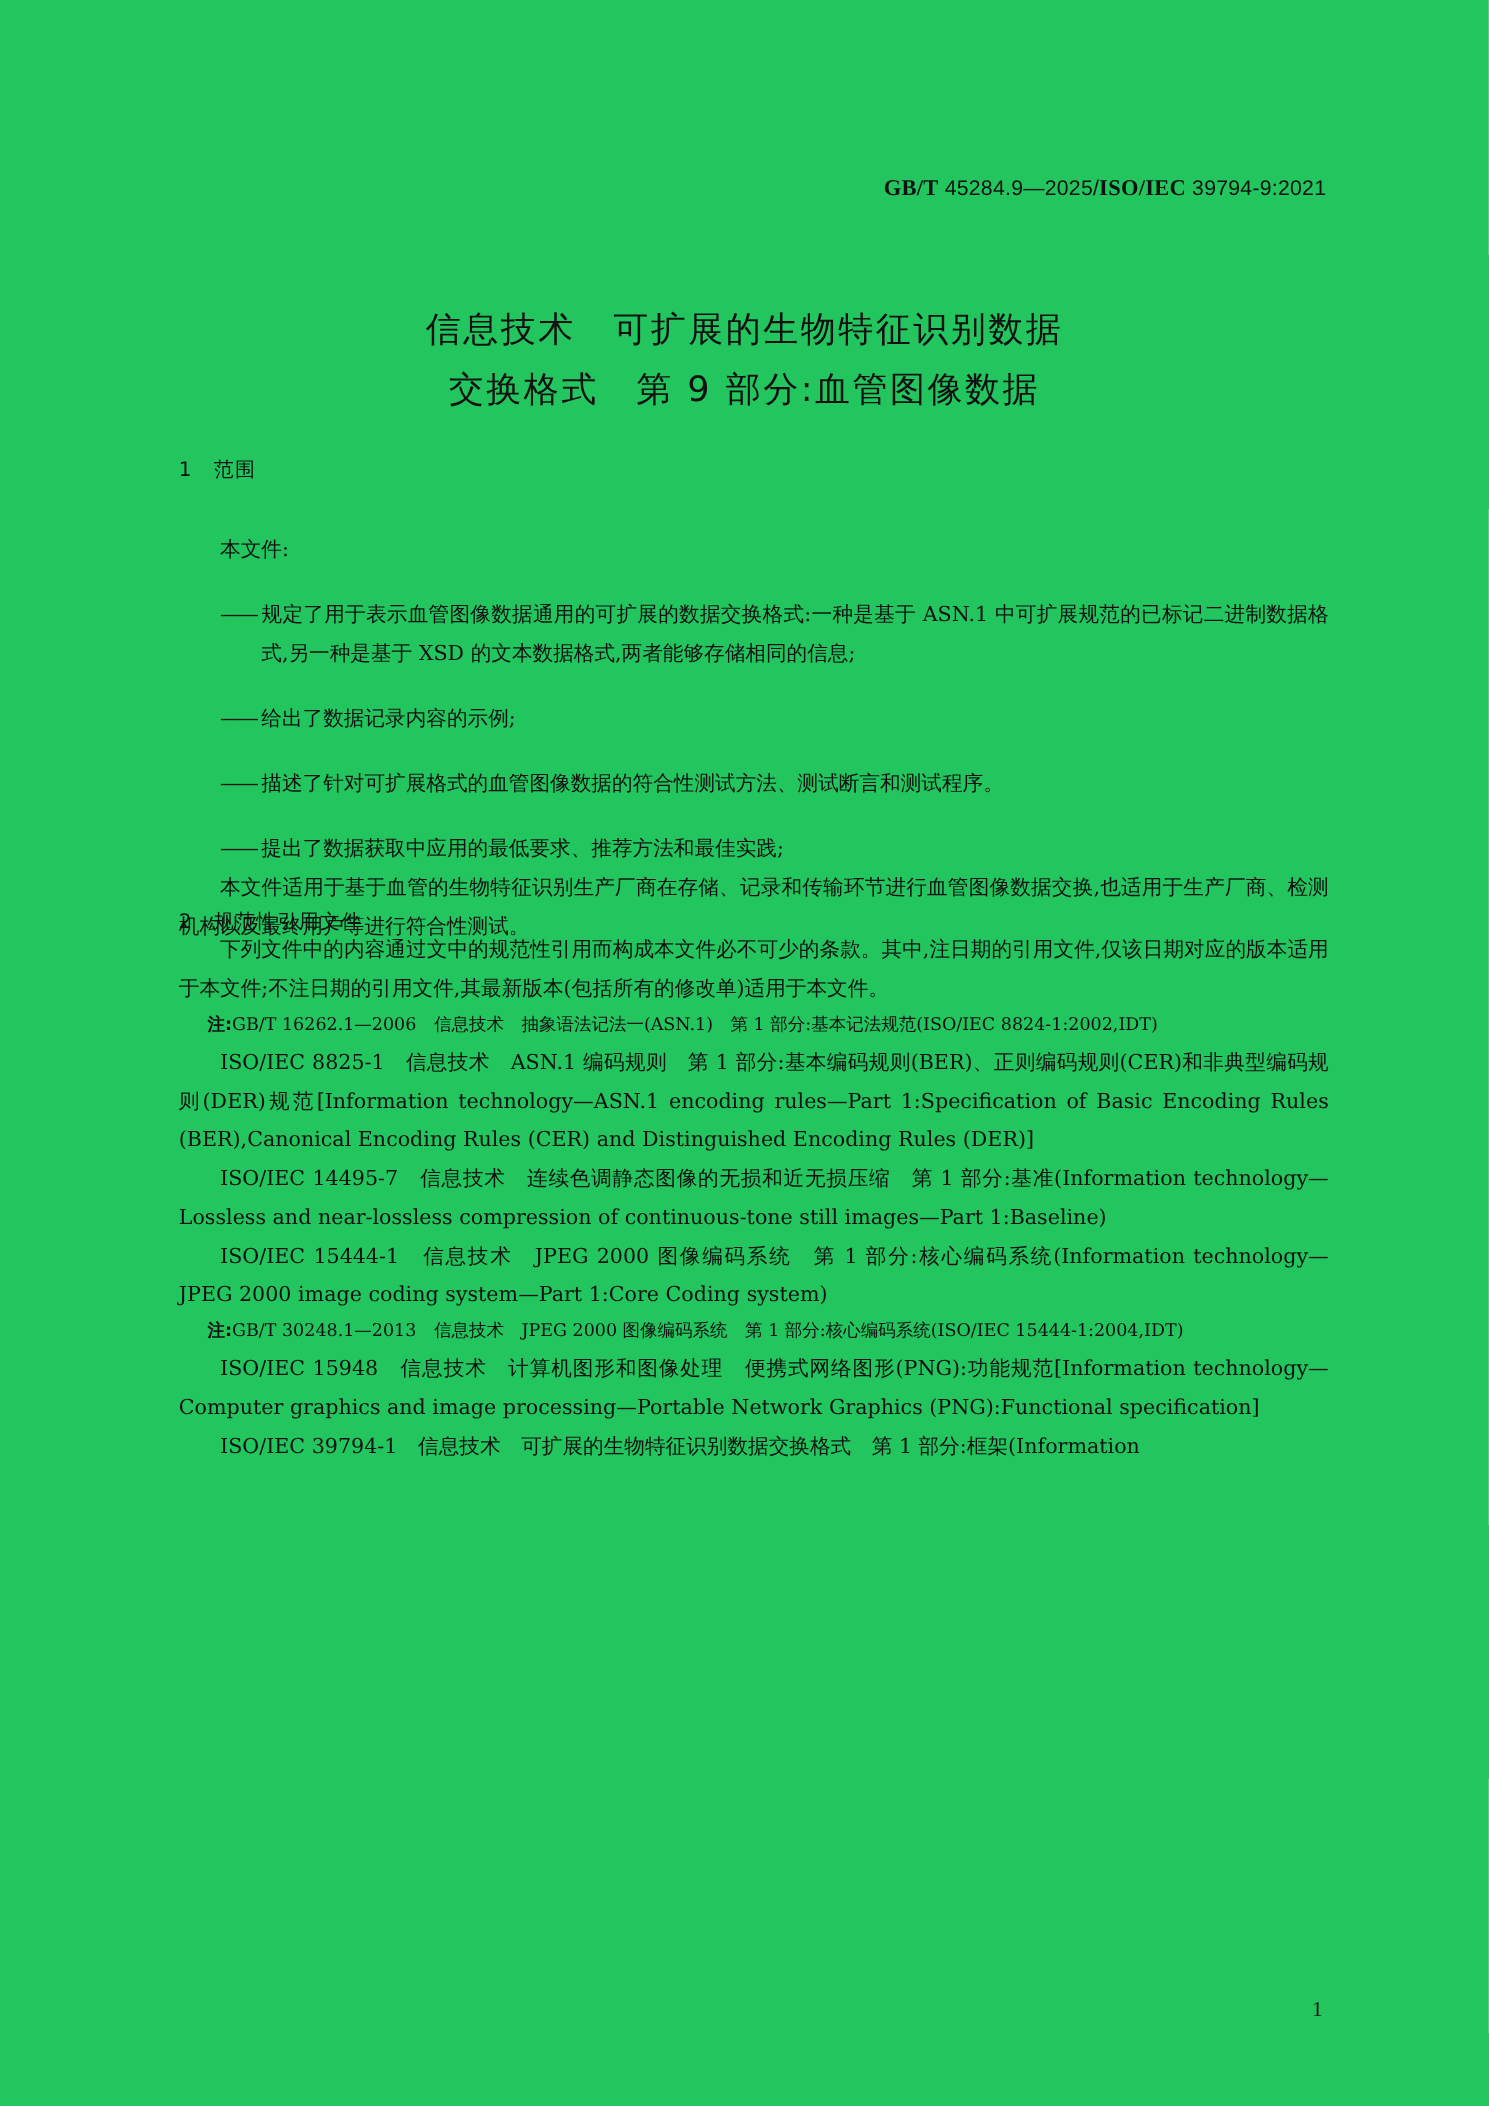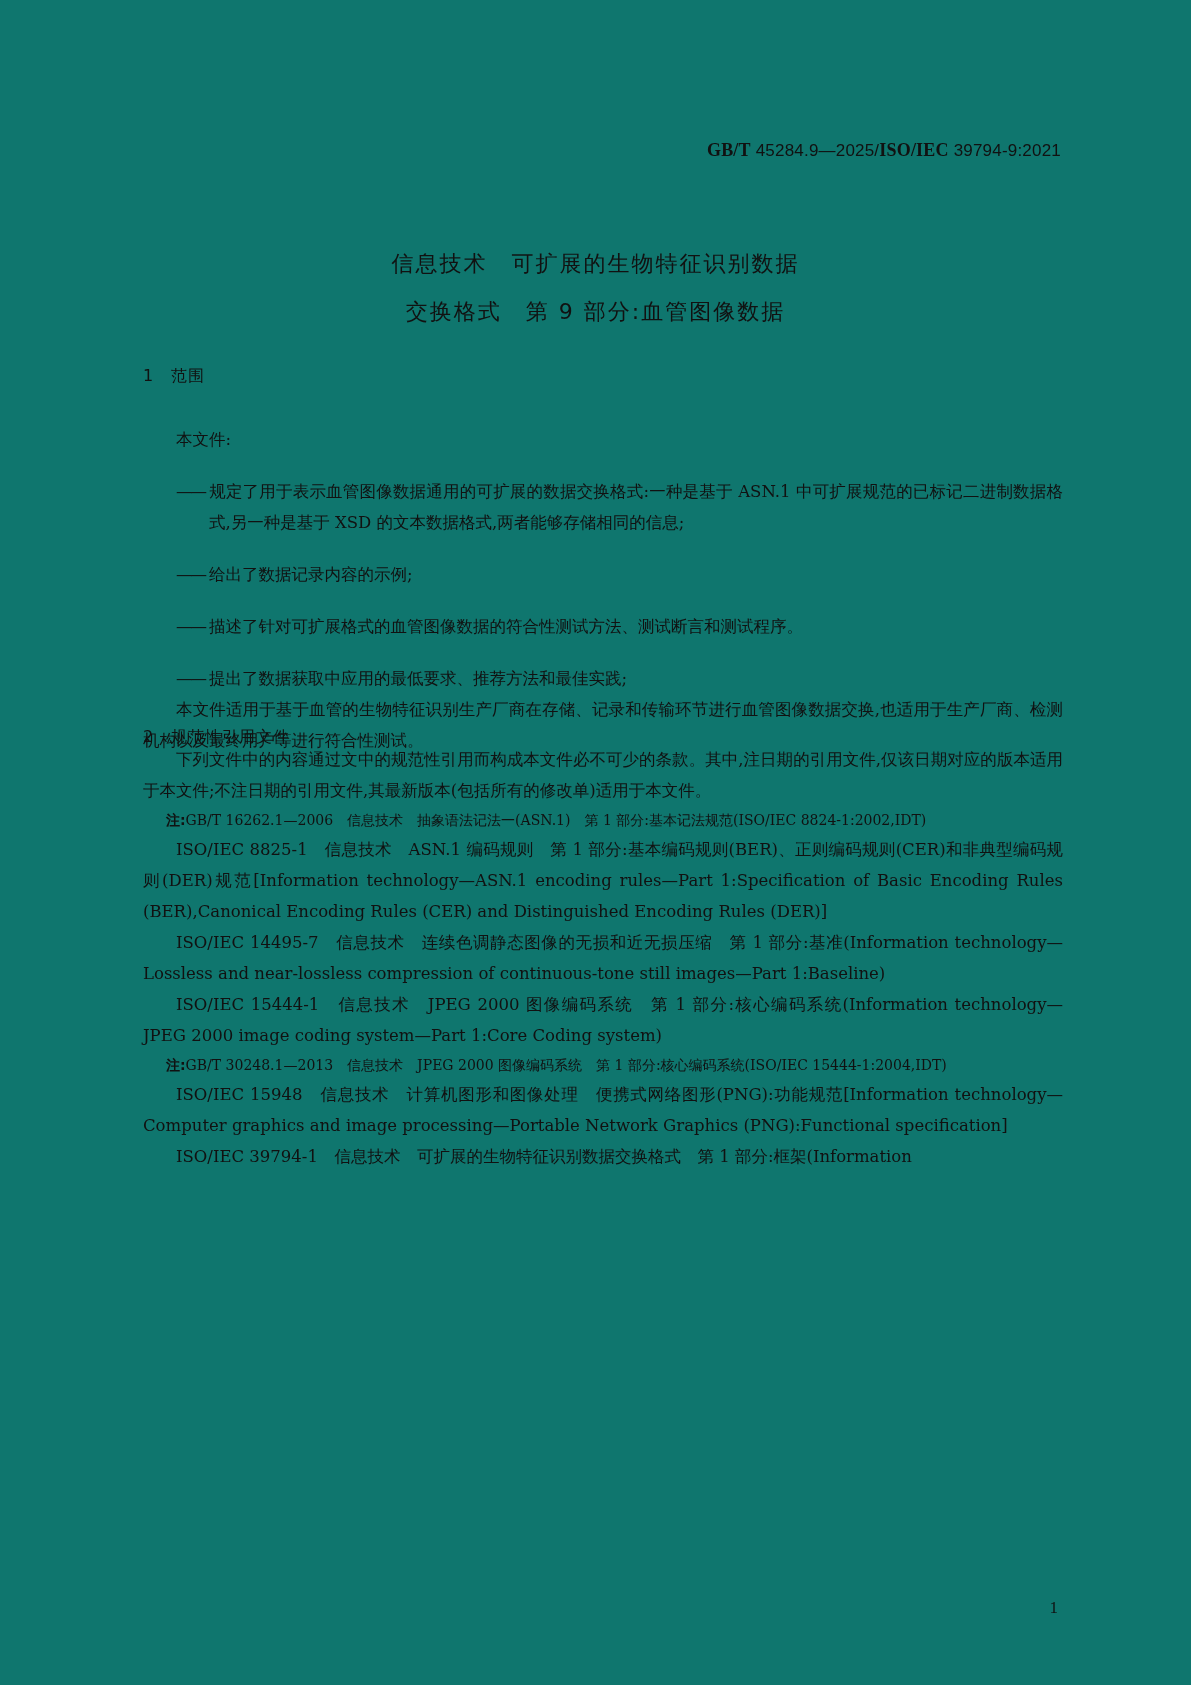--- a/index.html
+++ b/index.html
@@ -3,33 +3,33 @@
   <meta charset="utf-8">
   <style>
     * { box-sizing: border-box; margin: 0; padding: 0; }
     html, body { width: 1191px; height: 1685px; background: #ffffff; }
     body {
       position: relative;
       font-family: "DejaVu Serif", "Liberation Serif", serif;
       color: #111111;
       overflow: hidden;
     }
-    .page { position: absolute; left: 0; top: 0; width: 1191px; height: 1685px; background: #0f766e; }
+    .page { position: absolute; left: 0; top: 0; width: 1191px; height: 1685px; background: #22c55e; }
 
     .std-header {
       position: absolute; right: 130px; top: 140px;
       font-size: 17px; letter-spacing: 0.2px; white-space: nowrap;
     }
     .std-header .b { font-family: "Liberation Serif", serif; font-weight: bold; font-size: 18px; }
     .std-header .s { font-family: "Liberation Sans", sans-serif; font-size: 17px; }
 
     .doc-title {
       position: absolute; left: 0; width: 1191px; text-align: center;
       font-family: "DejaVu Sans", "Liberation Sans", sans-serif;
-      font-size: 22px; letter-spacing: 2px; line-height: 48px;
+      font-size: 28px; letter-spacing: 2px; line-height: 48px;
       top: 240px;
     }
     .doc-title .line { display: block; }
 
     .sec-heading {
       position: absolute; left: 143px;
       font-family: "DejaVu Sans", "Liberation Sans", sans-serif;
       font-size: 16px; letter-spacing: 1px;
     }
     .sec-heading .num { display: inline-block; width: 28px; }

